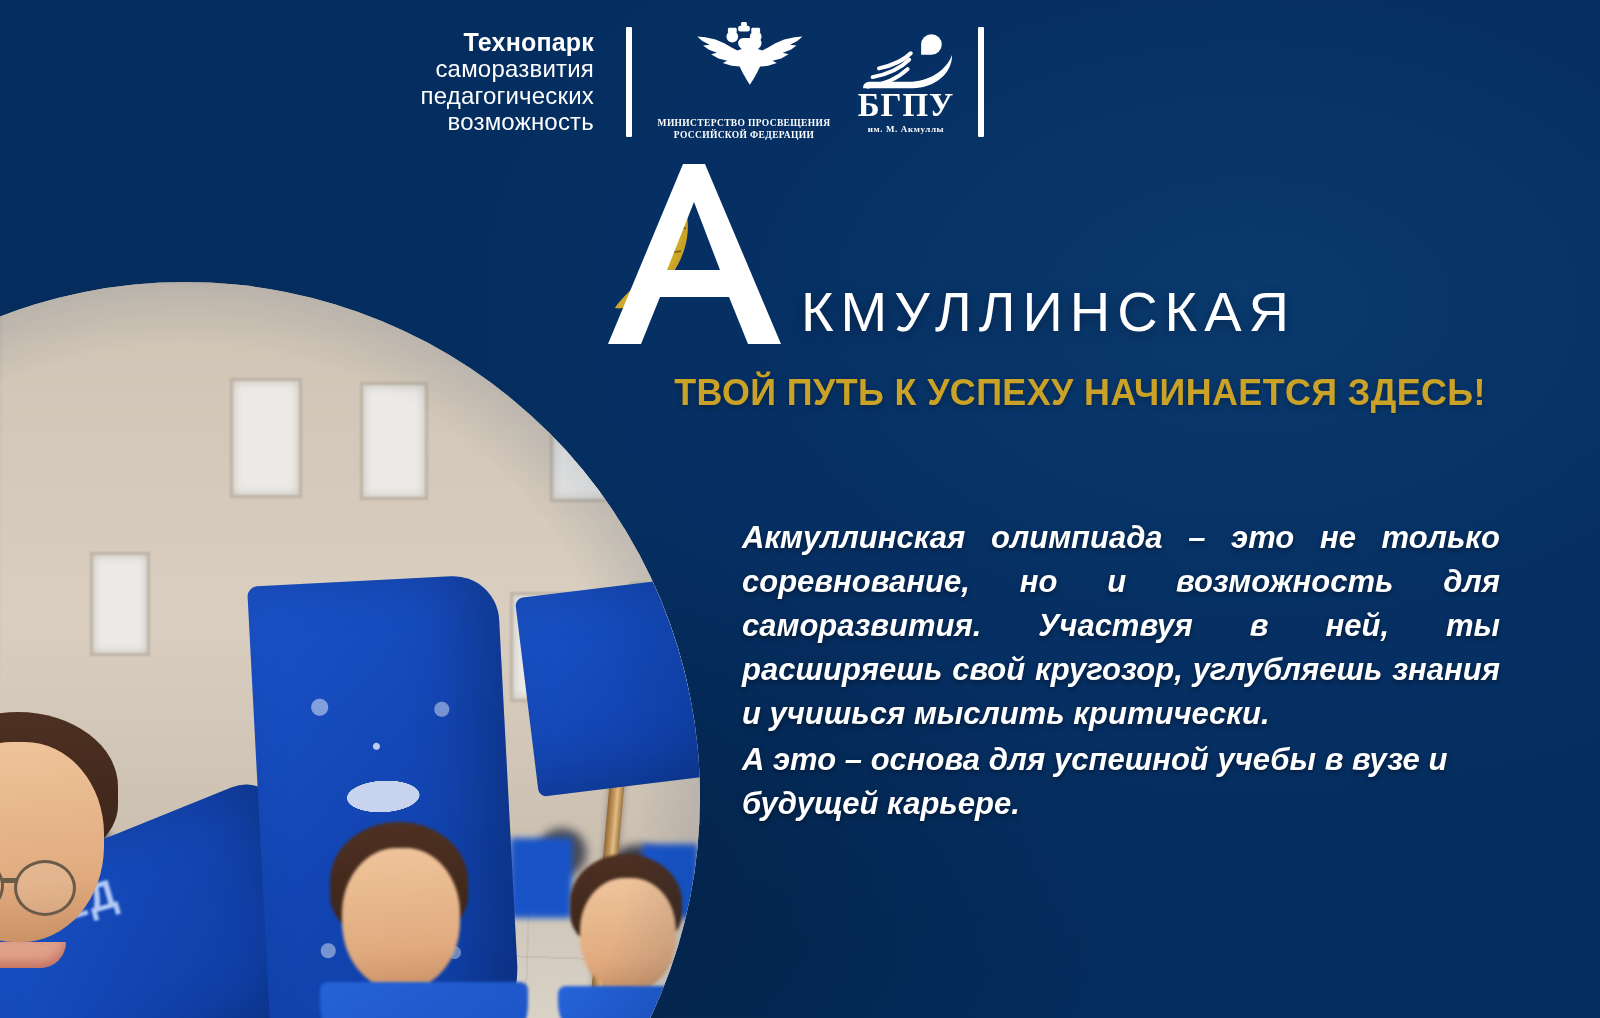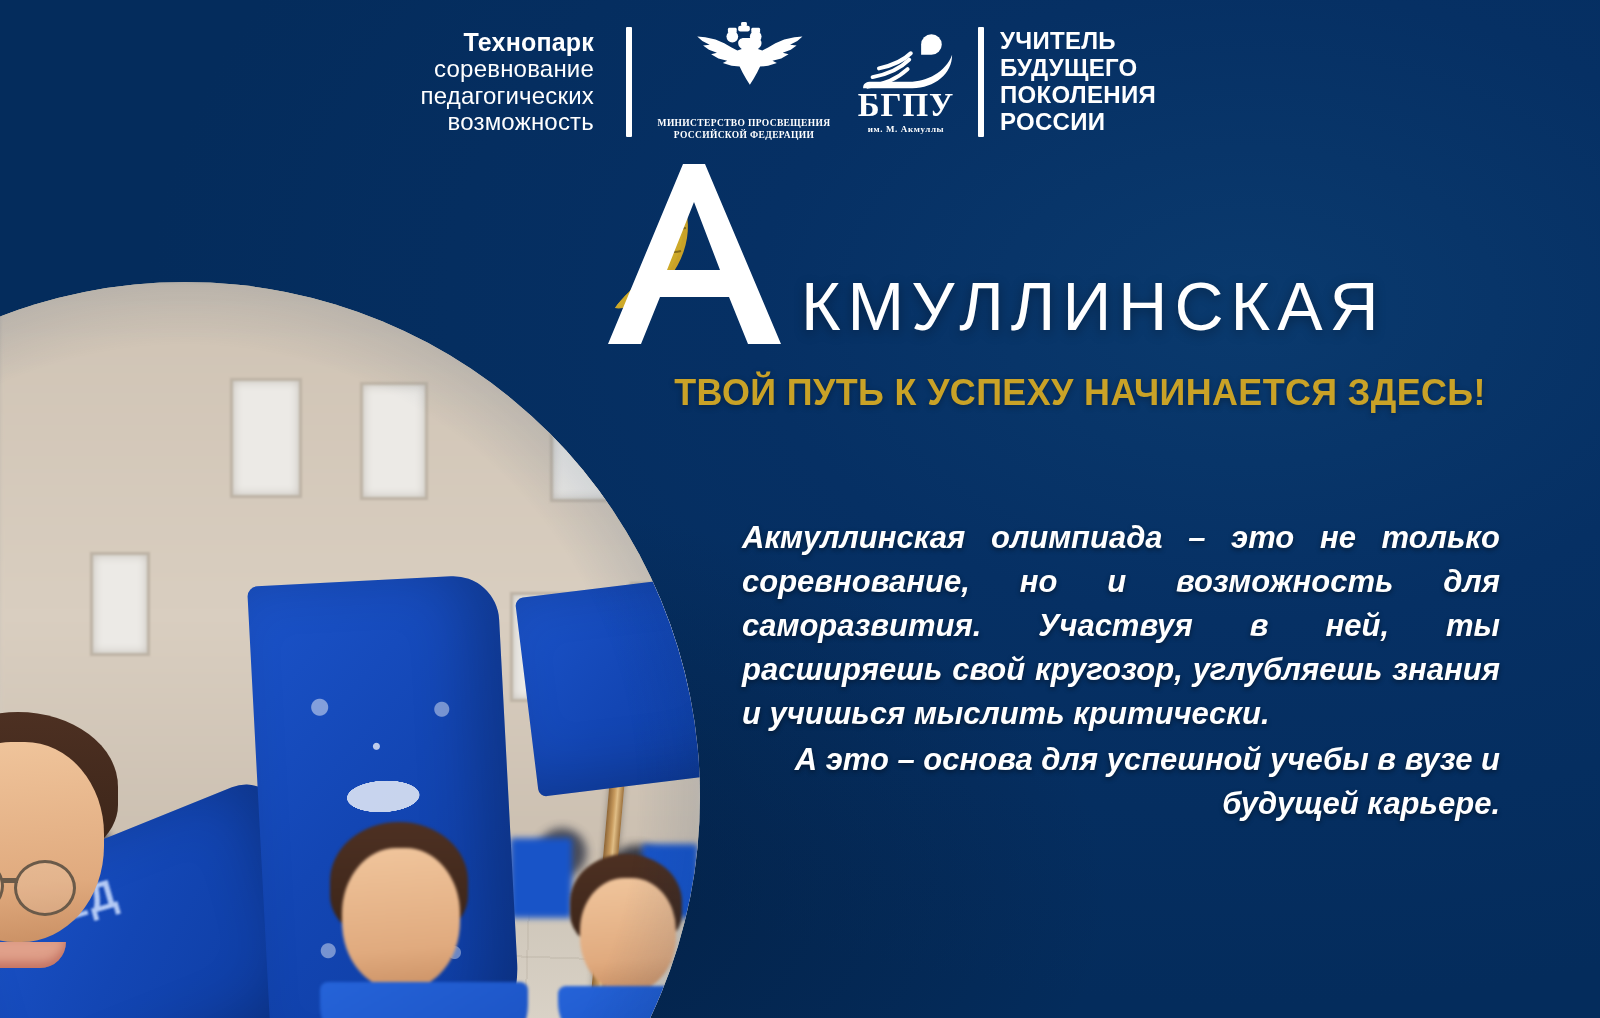--- a/index.html
+++ b/index.html
@@ -205,21 +205,21 @@
     width:1010px;
     z-index:7;
   }
   .title-row{
     display:flex; align-items:flex-end; justify-content:flex-start;
     height:192px;
   }
   .a-logo{ width:215px; height:192px; flex:0 0 auto; margin-left:5px; }
   .title-main{
     color:#ffffff;
-    font-size:68px; font-weight:400;
+    font-size:56px; font-weight:400;
     letter-spacing:7px;
     line-height:.92;
     margin-left:6px;
     margin-bottom:14px;
     text-shadow:0 3px 12px rgba(0,0,0,.35);
     font-family:"Liberation Sans", sans-serif;
   }
   .title-second{
     color:#ffffff;
     font-size:84px; font-weight:400;
@@ -250,21 +250,21 @@
     z-index:7;
     color:#ffffff;
     font-size:31px;
     font-weight:700;
     font-style:italic;
     line-height:1.42;
     text-align:justify;
     text-shadow:0 2px 5px rgba(0,0,0,.45);
   }
   .body-copy p{ margin:0; text-align:justify; text-justify:inter-word; }
-  .body-copy p.last{ text-align:right; }
+  .body-copy p.last{ text-align:left; }
   .body-copy p + p{ margin-top:2px; }
 </style>
 </head>
 <body>
 
 <div class="poster">
 
   <div class="photo-wrap">
     <div class="photo-scene">
 
@@ -323,21 +323,21 @@
         
       </div>
 
     </div>
   </div>
 
   <div class="logo-strip">
 
     <div class="tp-block">
       <span class="tp-line1">Технопарк</span>
-      <span class="tp-line">соревнование</span>
+      <span class="tp-line">саморазвития</span>
       <span class="tp-line">педагогических</span>
       <span class="tp-line">возможность</span>
     </div>
 
     <div class="vbar"></div>
 
     <div class="min-block">
       <svg class="eagle" viewBox="0 0 160 104">
         <g fill="#ffffff">
           <path d="M80 22c-5 0-8 3-8 7s3 6 5 8l-6 2-8-4-10-6-12-5-14-3-11-1 7 6 10 5-9 1 8 6 11 4-8 2 10 6 12 3-6 3 12 4 11 1 4 8 5 9 5 8 5-8 5-9 4-8 11-1 12-4-6-3 12-3 10-6-8-2 11-4 8-6-9-1 10-5 7-6-11 1-14 3-12 5-10 6-8 4-6-2c2-2 5-4 5-8s-3-7-8-7z"></path>
@@ -368,26 +368,20 @@
           <path d="M18 58c16-3 34-10 46-22"></path>
           <path d="M26 47c14-3 30-9 40-19"></path>
         </g>
       </svg>
       <div class="bgpu-name">БГПУ</div>
       <div class="bgpu-sub">им. М. Акмуллы</div>
     </div>
 
     <div class="vbar second"></div>
 
-    <div class="utr-block">
-      <span>УЧИТЕЛЬ</span>
-      <span>БУДУЩЕГО</span>
-      <span>ПОКОЛЕНИЯ</span>
-      <span>РОССИИ</span>
-    </div>
   </div>
 
   <div class="title-block">
     <div class="title-row">
       <svg class="a-logo" viewBox="0 0 215 192">
 
         <path d="M96 34c10 10 14 26 11 44-3 19-13 37-27 50-9 8-19 14-30 18-6 2-11 3-15 2 3-5 8-10 14-16 13-13 24-28 31-44 7-15 11-34 16-54z" fill="#c9a227"></path>
         <path d="M96 34c-5 20-9 39-16 54-7 16-18 31-31 44-6 6-11 11-14 16 6-.5 13-3 20-7 17-9 32-24 41-42 9-17 10-45 0-65z" fill="#cda929"></path>
         <g stroke="#7a6217" stroke-width="2.2" fill="none" opacity=".85">
           <path d="M88 64c6 4 12 5 18 4"></path>

